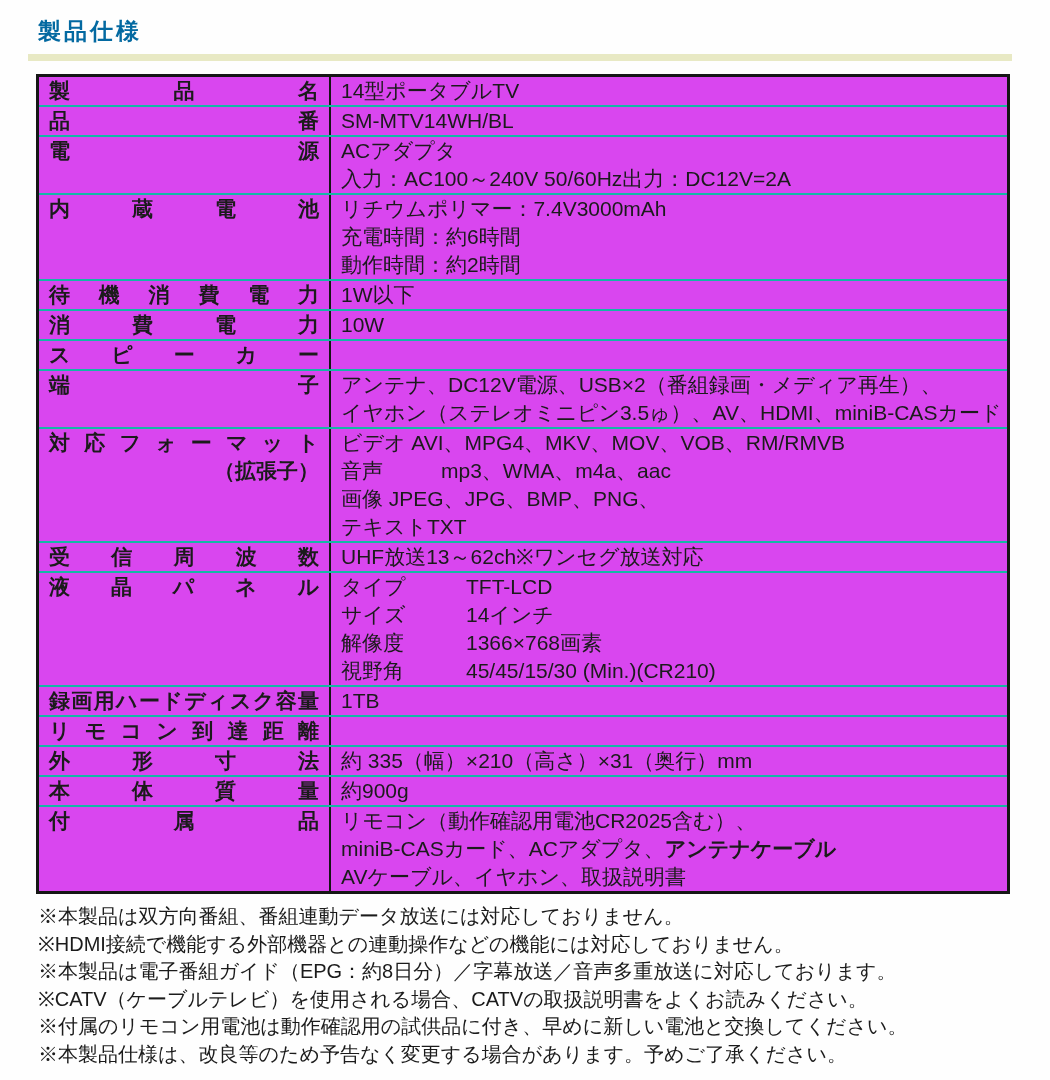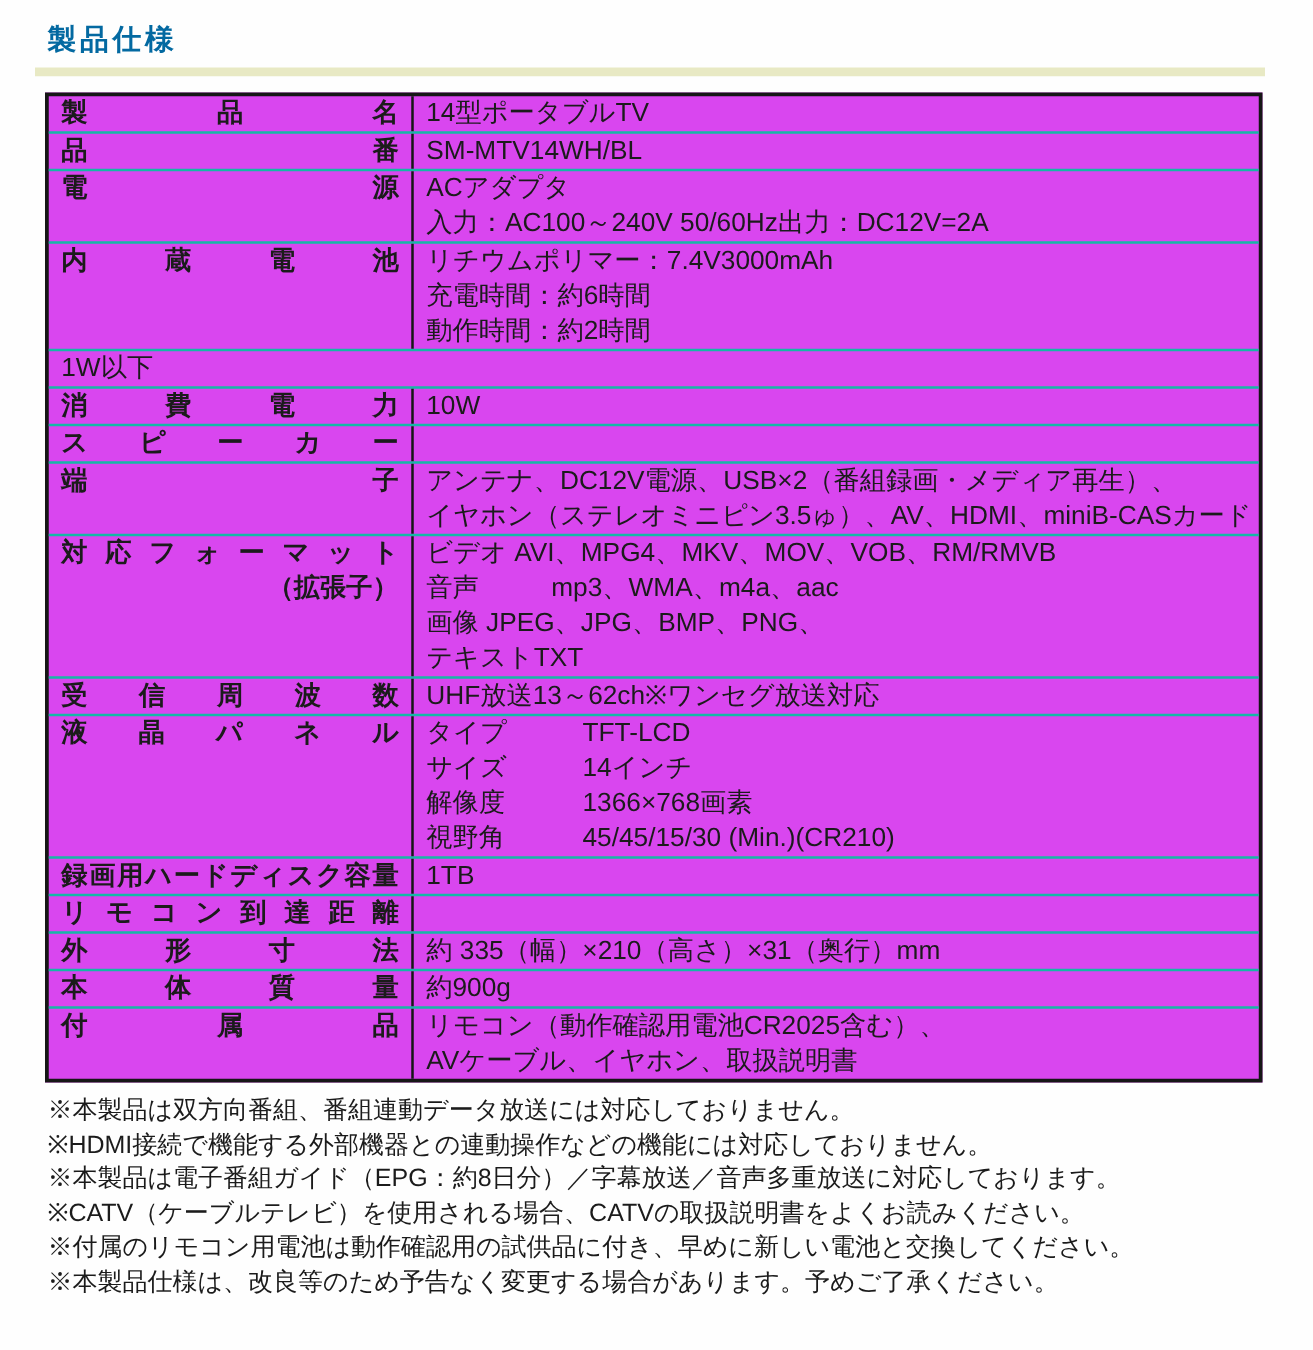--- a/index.html
+++ b/index.html
@@ -108,20 +108,23 @@
         <div class="cell label-cell">
           <div class="label-line">内蔵電池</div>
         </div>
         <div class="cell value-cell">
           <div class="vline">リチウムポリマー：7.4V3000mAh</div>
           <div class="vline">充電時間：約6時間</div>
           <div class="vline">動作時間：約2時間</div>
         </div>
       </div>
       <div class="spec-row">
+        <div class="cell label-cell">
+          <div class="label-line">待機消費電力</div>
+        </div>
         <div class="cell value-cell">
           <div class="vline">1W以下</div>
         </div>
       </div>
       <div class="spec-row">
         <div class="cell label-cell">
           <div class="label-line">消費電力</div>
         </div>
         <div class="cell value-cell">
           <div class="vline">10W</div>
@@ -200,20 +203,21 @@
         <div class="cell value-cell">
           <div class="vline">約900g</div>
         </div>
       </div>
       <div class="spec-row">
         <div class="cell label-cell">
           <div class="label-line">付属品</div>
         </div>
         <div class="cell value-cell">
           <div class="vline">リモコン（動作確認用電池CR2025含む）、</div>
+          <div class="vline"><span>miniB-CASカード、ACアダプタ、</span><span class="bold-seg">アンテナケーブル</span></div>
           <div class="vline">AVケーブル、イヤホン、取扱説明書</div>
         </div>
       </div>
     </div>
 
   <div class="footnotes">
       <div class="footnote-item">※本製品は双方向番組、番組連動データ放送には対応しておりません。</div>
       <div class="footnote-item">※HDMI接続で機能する外部機器との連動操作などの機能には対応しておりません。</div>
       <div class="footnote-item">※本製品は電子番組ガイド（EPG：約8日分）／字幕放送／音声多重放送に対応しております。</div>
       <div class="footnote-item">※CATV（ケーブルテレビ）を使用される場合、CATVの取扱説明書をよくお読みください。</div>

